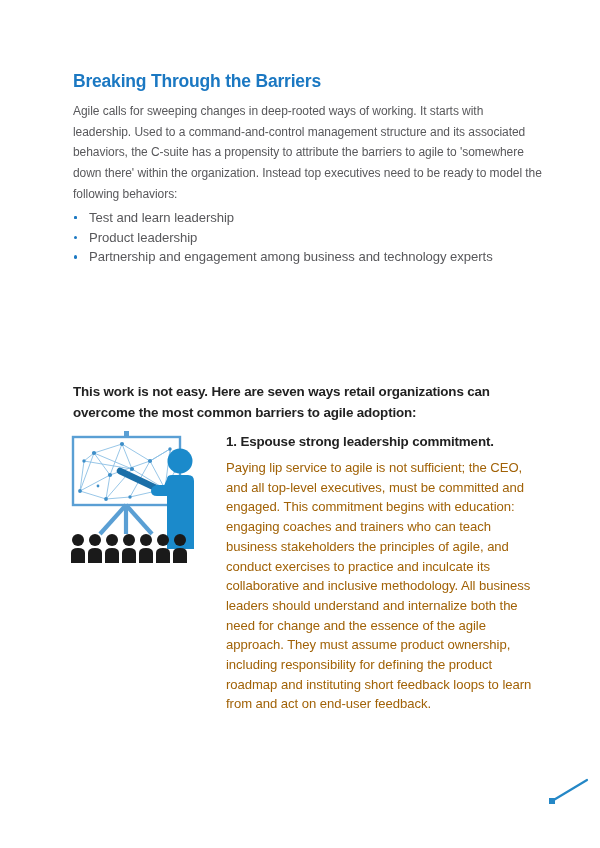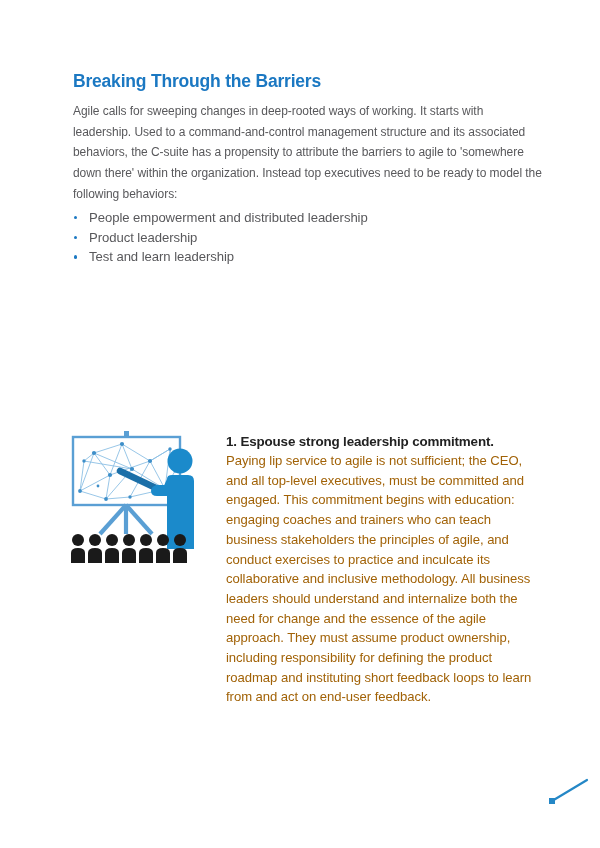--- a/index.html
+++ b/index.html
@@ -119,20 +119,21 @@
     left: 226px;
     top: 433px;
     width: 315px;
   }
   .section-heading {
     font-size: 13.4px;
     font-weight: bold;
     color: #222222;
     line-height: 18px;
     letter-spacing: -0.15px;
+    margin-bottom: 7px;
   }
   .section-body {
     font-size: 13.1px;
     line-height: 19.7px;
     color: #a16207;
     letter-spacing: -0.05px;
   }
 
   
   .deco-mark {
@@ -148,33 +149,37 @@
 
 <div class="page">
 
   <div class="doc-title">Breaking Through the Barriers</div>
 
   <div class="intro-para">Agile calls for sweeping changes in deep-rooted ways of working. It starts with leadership. Used to a command-and-control management structure and its associated behaviors, the C-suite has a propensity to attribute the barriers to agile to 'somewhere down there' within the organization. Instead top executives need to be ready to model the following behaviors:</div>
 
   <ul class="bullet-list">
     <li>
       <span class="bullet-dot"></span>
-      <span>People empowerment and distributed leadership</span>
+    </li>
+    <li>
+      <span class="bullet-dot"></span>
+      <span>Test and learn leadership</span>
     </li>
     <li>
       <span class="bullet-dot"></span>
       <span>Product leadership</span>
     </li>
     <li>
       <span class="bullet-dot"></span>
-      <span>Test and learn leadership</span>
+      <span>Partnership and engagement among business and technology experts</span>
     </li>
   </ul>
 
 
+  <div class="callout">This work is not easy. Here are seven ways retail organizations can overcome the most common barriers to agile adoption:</div>
 
   <div class="illustration">
     <svg width="135" height="132" viewBox="0 0 135 132" xmlns="http://www.w3.org/2000/svg">
 
       <rect x="54" y="0" width="5" height="7" fill="#5a9fd4"></rect>
 
       <rect x="3" y="6" width="107" height="68" fill="#ffffff" stroke="#5a9fd4" stroke-width="2.4"></rect>
 
       <g stroke="#8cc0e4" stroke-width="0.9" fill="none">
         <path d="M10 60 L24 22 L52 13 L80 30 L100 18"></path>

